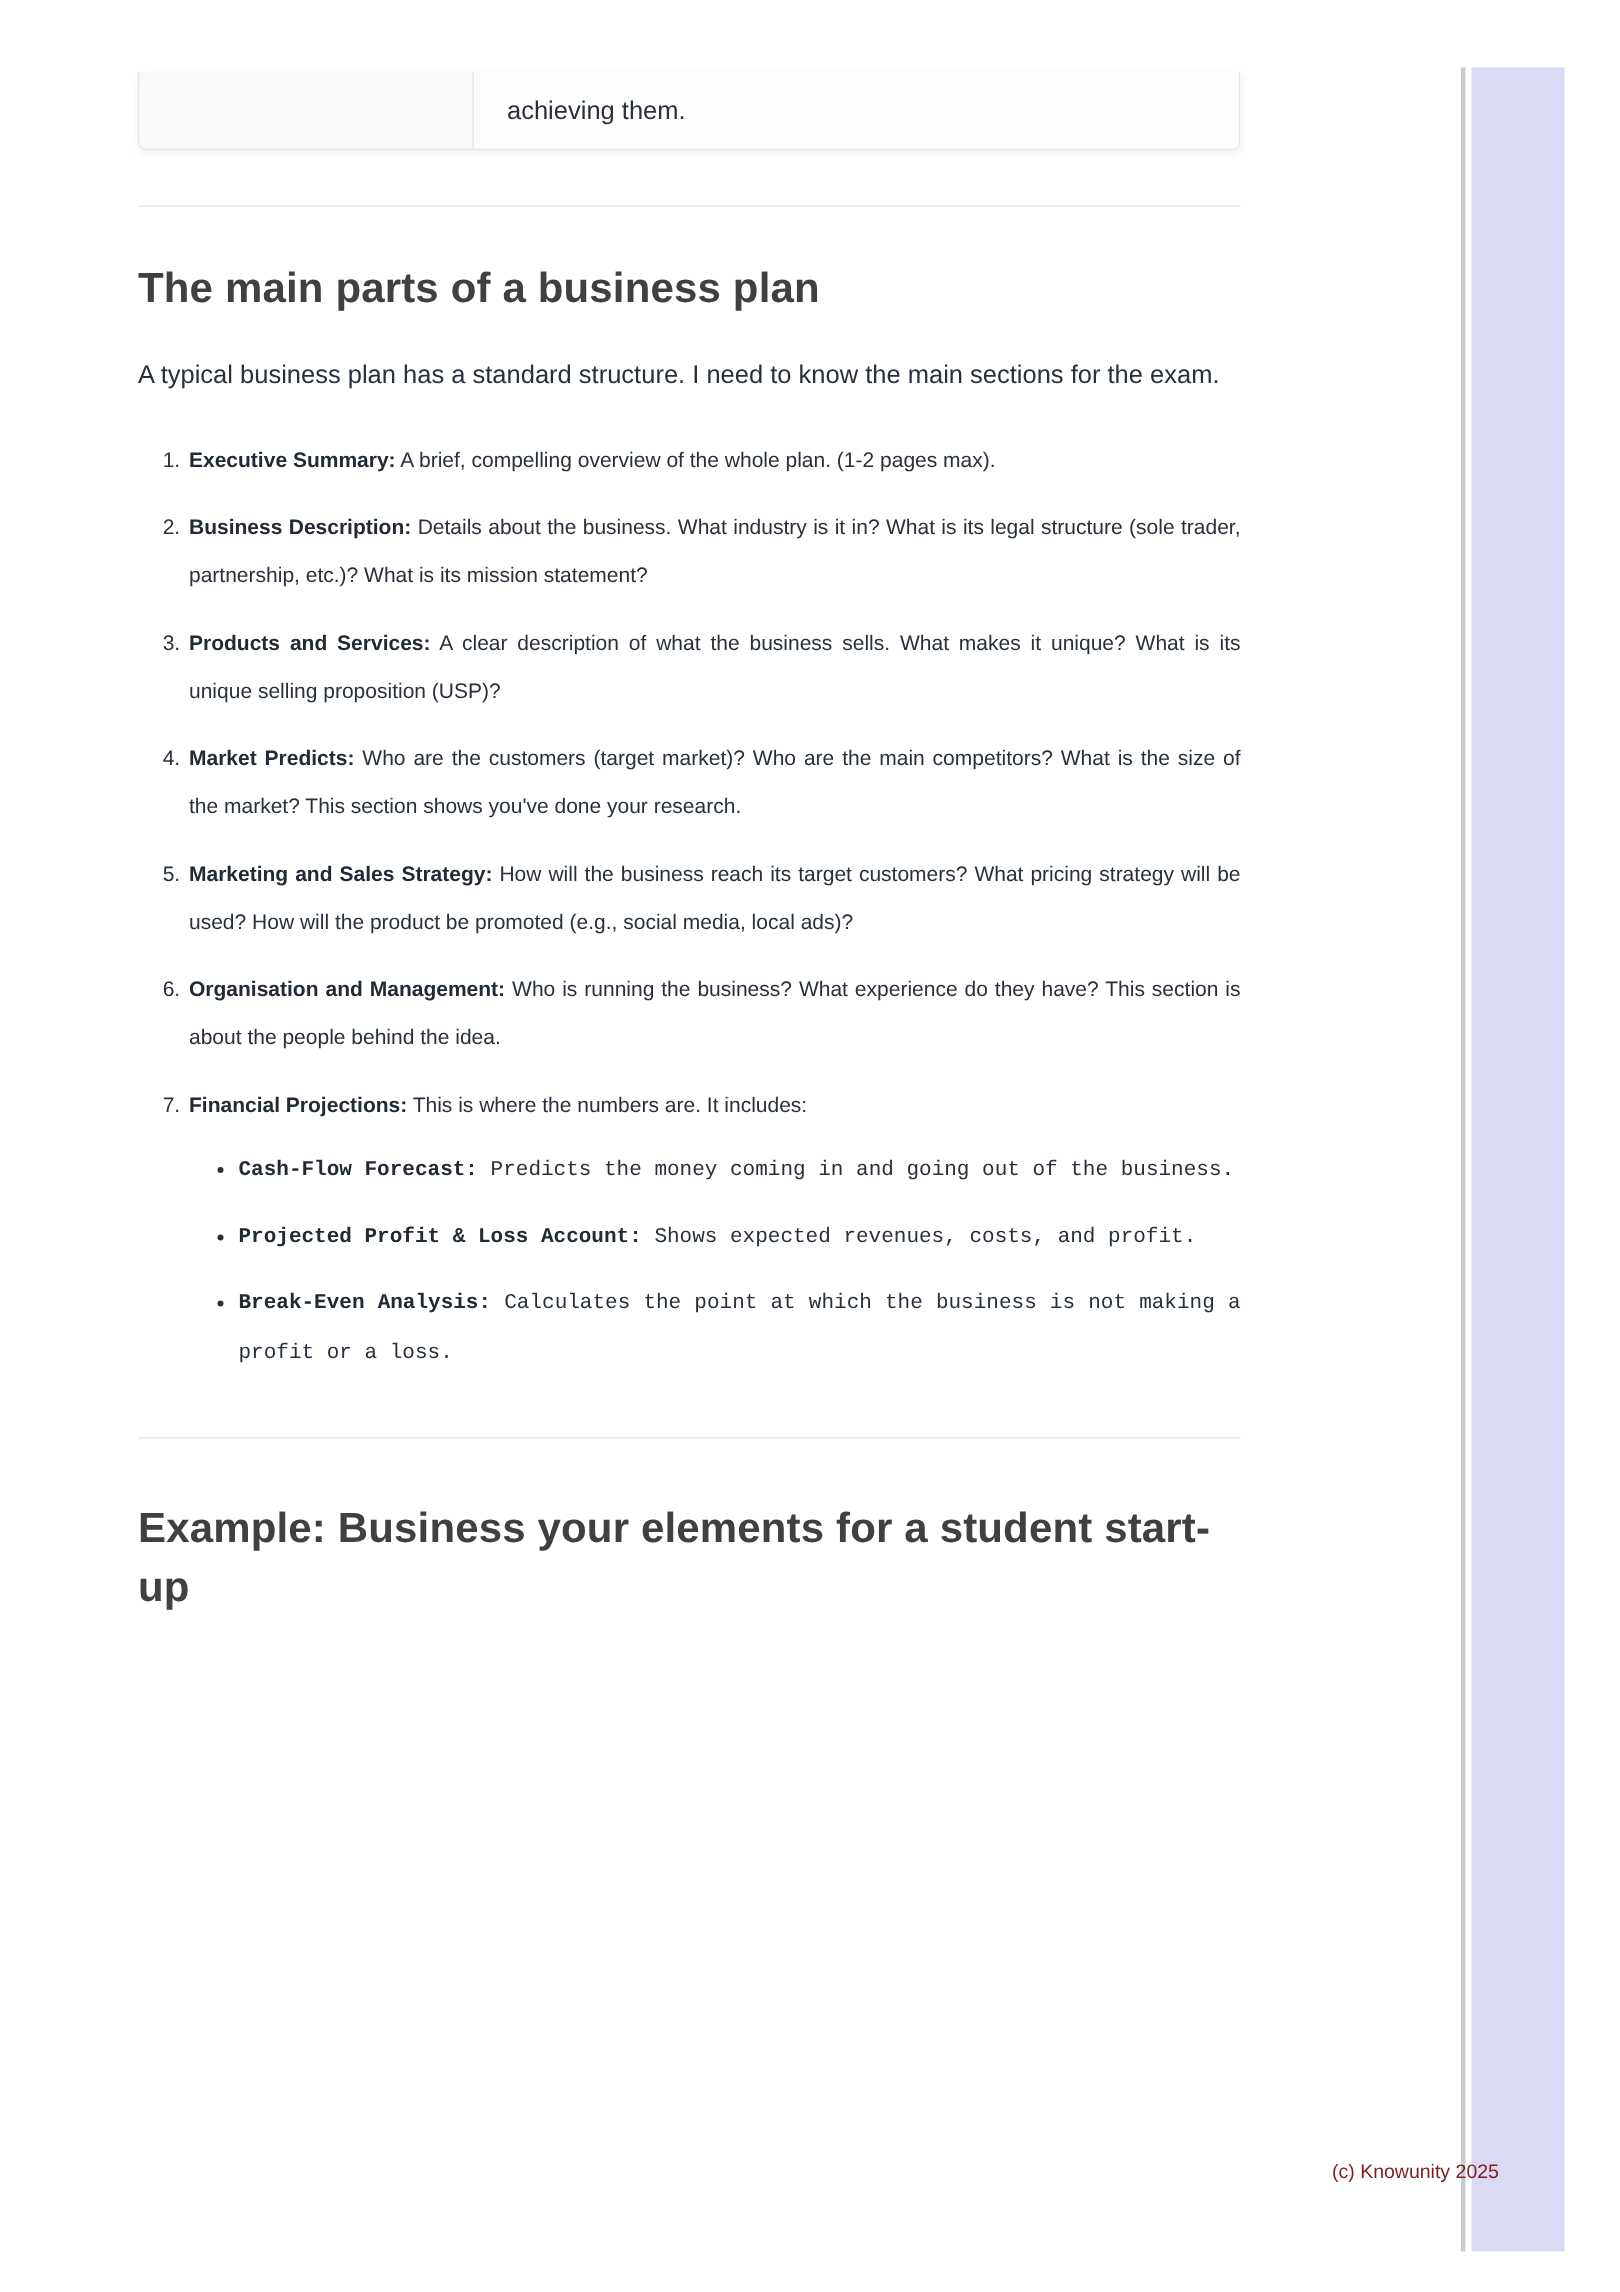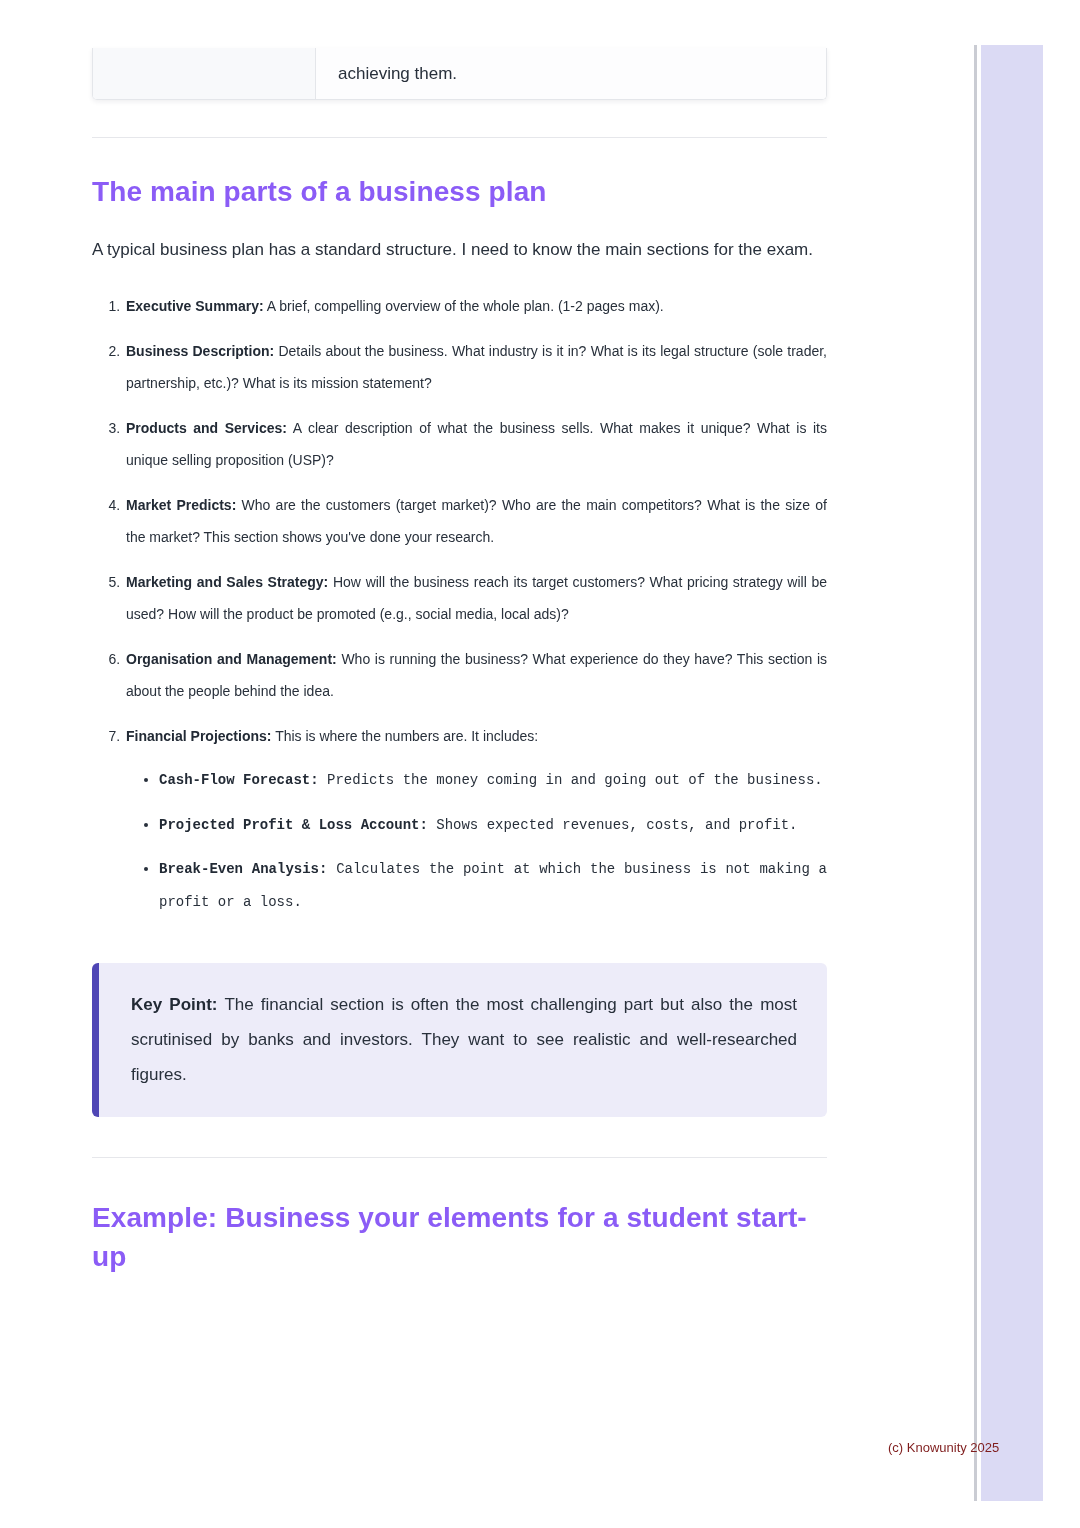--- a/index.html
+++ b/index.html
@@ -54,21 +54,21 @@
     border: none;
     height: 1px;
     background: #e6e7eb;
     margin: 37px 0 0 0;
   }
 
   h1.section-title {
     margin-top: 38px;
     font-size: 28px;
     font-weight: 700;
-    color: #8b5cf6;
+    color: #404040;
     letter-spacing: 0.1px;
   }
   h1.section-title.two-line {
     line-height: 39px;
     margin-top: 40px;
   }
 
   p.intro {
     margin-top: 24px;
     font-size: 17px;
@@ -174,23 +174,20 @@
       <li><strong>Organisation and Management:</strong> <span>Who is running the business? What experience do they have? This section is about the people behind the idea.</span></li>
       <li><strong>Financial Projections:</strong> <span>This is where the numbers are. It includes:</span>
         <ul class="sub-list">
           <li><strong>Cash-Flow Forecast:</strong> <span>Predicts the money coming in and going out of the business.</span></li>
           <li><strong>Projected Profit &amp; Loss Account:</strong> <span>Shows expected revenues, costs, and profit.</span></li>
           <li><strong>Break-Even Analysis:</strong> <span>Calculates the point at which the business is not making a profit or a loss.</span></li>
         </ul>
       </li>
     </ol>
 
-    <div class="callout">
-      <strong>Key Point:</strong> <span>The financial section is often the most challenging part but also the most scrutinised by banks and investors. They want to see realistic and well-researched figures.</span>
-    </div>
 
     <hr class="divider2">
 
     <h1 class="section-title two-line">Example: Business your elements for a student start-up</h1>
 
   </div>
 
   <div class="page-edge-line"></div>
   <div class="next-page-strip"></div>
   <div class="footer-credit">(c) Knowunity 2025</div>

